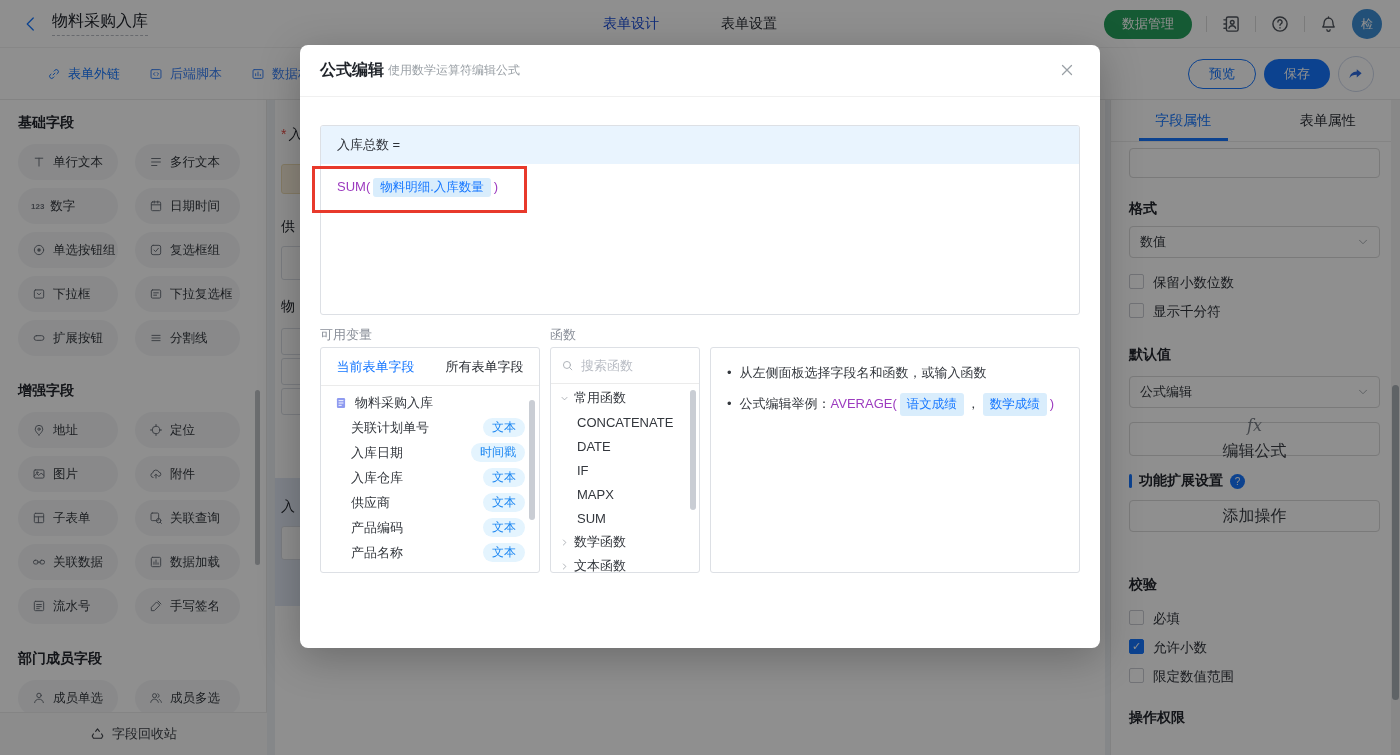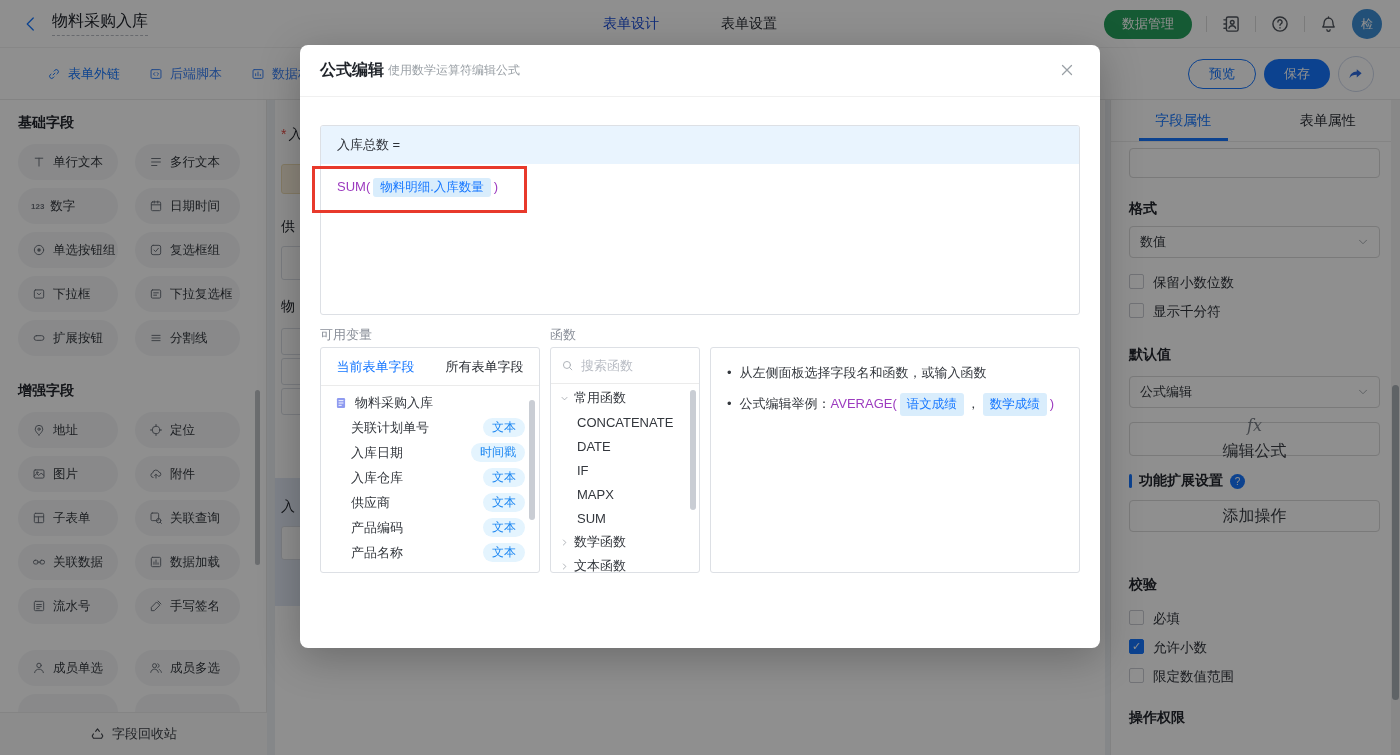--- a/index.html
+++ b/index.html
@@ -388,20 +388,21 @@
           <div class="sb-pill">
             <span class="icon" style="width:16px">
               <svg width="14" height="14" viewBox="0 0 24 24" fill="none" stroke="currentColor" stroke-width="1.7" stroke-linecap="round" stroke-linejoin="round">
                 <path d="M13.5 5.5l5 5L9 20H4v-5z"></path>
                 <path d="M15.5 3.5l5 5"></path>
               </svg>
             </span>
             <span>手写签名</span>
           </div>
         </div>
+        <div class="sb-head">部门成员字段</div>
         <div class="sb-grid">
           <div class="sb-pill">
             <span class="icon" style="width:16px">
               <svg width="14" height="14" viewBox="0 0 24 24" fill="none" stroke="currentColor" stroke-width="1.7" stroke-linecap="round" stroke-linejoin="round">
                 <circle cx="12" cy="7.5" r="3.8"></circle>
                 <path d="M4.5 20c.8-4 3.8-6 7.5-6s6.7 2 7.5 6"></path>
               </svg>
             </span>
             <span>成员单选</span>
           </div>

